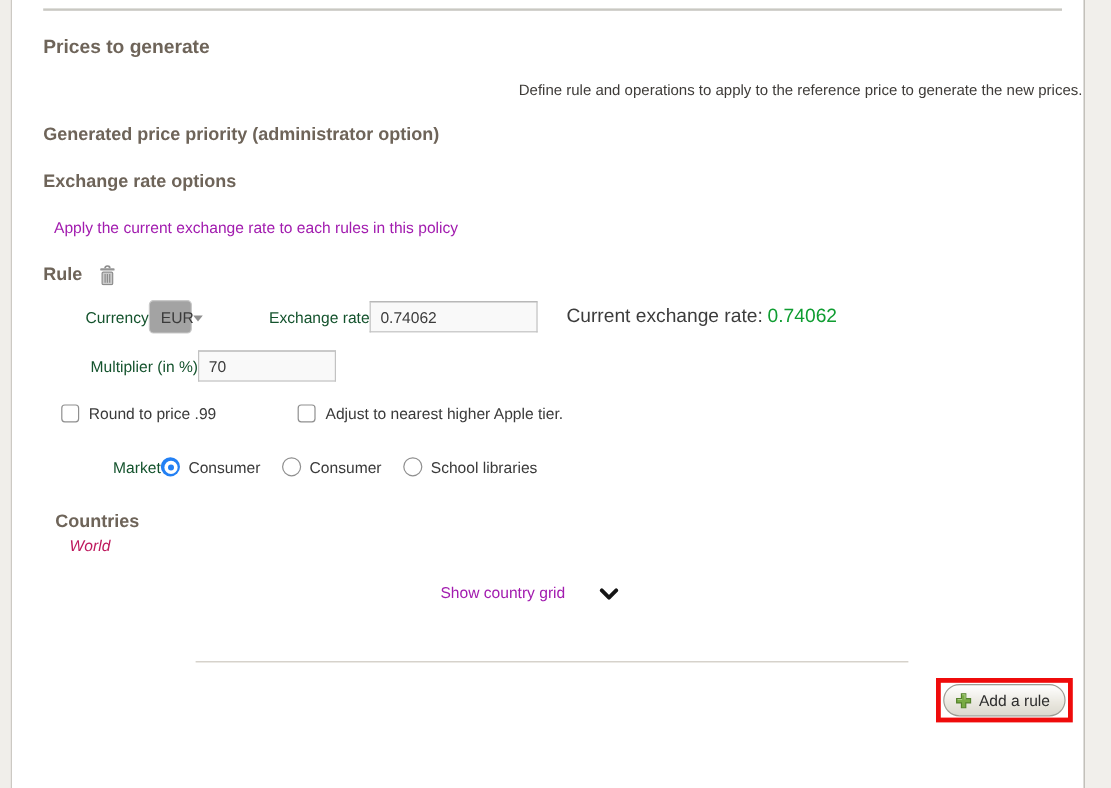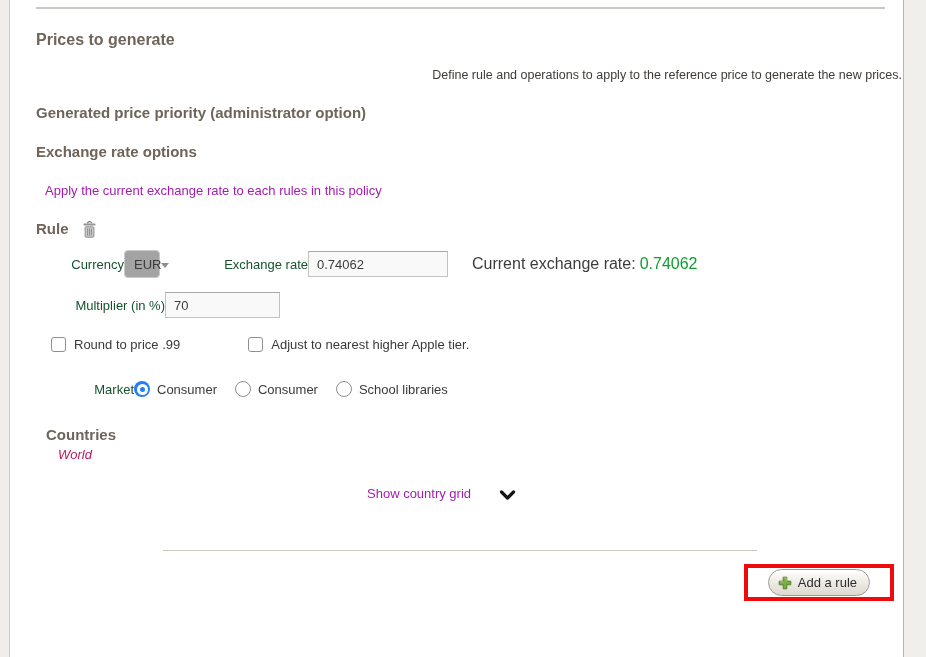--- a/index.html
+++ b/index.html
@@ -109,21 +109,21 @@
 
   .world { margin:3px 0 0 48px; font-size:13px; font-style:italic; color:#be185d; }
 
   .show-grid-row { margin:24px 0 0 357px; display:inline-flex; align-items:center; gap:28px; }
   .show-grid-row .chevron { display:inline-flex; cursor:pointer; margin-top:3px; }
 
   .divider { margin:48px 0 0 153px; width:594px; height:1px; background:#ccc8bf; }
 
   .footer-row { margin-top:13px; display:flex; justify-content:flex-end; padding-right:8px; }
   .red-annotation {
-    border:4px solid #ef0b0b; padding:1px 20px; display:inline-flex; align-items:center;
+    border:4px solid #ef0b0b; padding:1px 2px; display:inline-flex; align-items:center;
   }
   .add-rule-btn {
     height:27px; border:1px solid #9d9c94; border-radius:13.5px;
     background:linear-gradient(#ffffff, #e9e7df 60%, #dcd9cf);
     display:inline-flex; align-items:center; gap:6px; padding:0 12px 0 9px;
     font-family:"Liberation Sans", sans-serif; font-size:13px; color:#2d2d2d; cursor:pointer;
   }
 </style>
 </head>
 <body>

